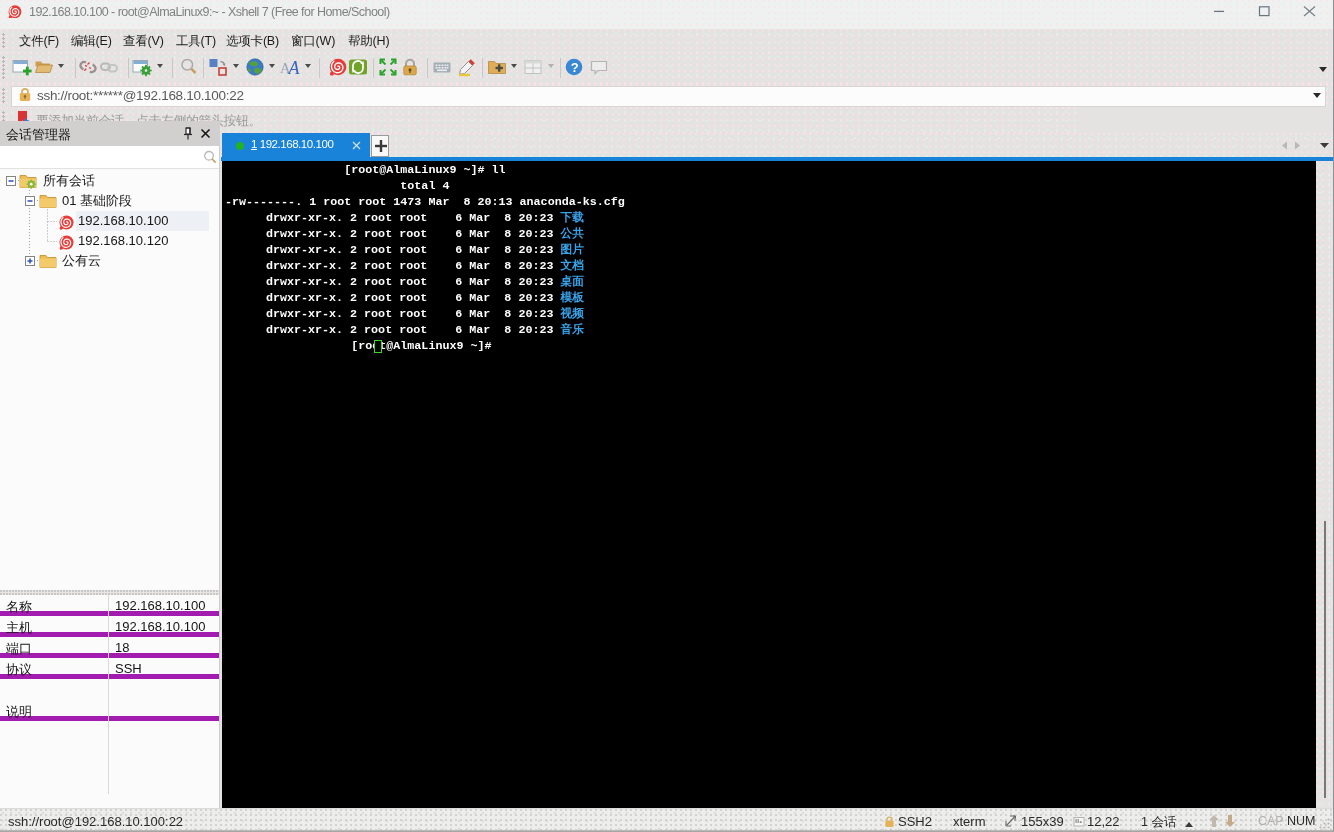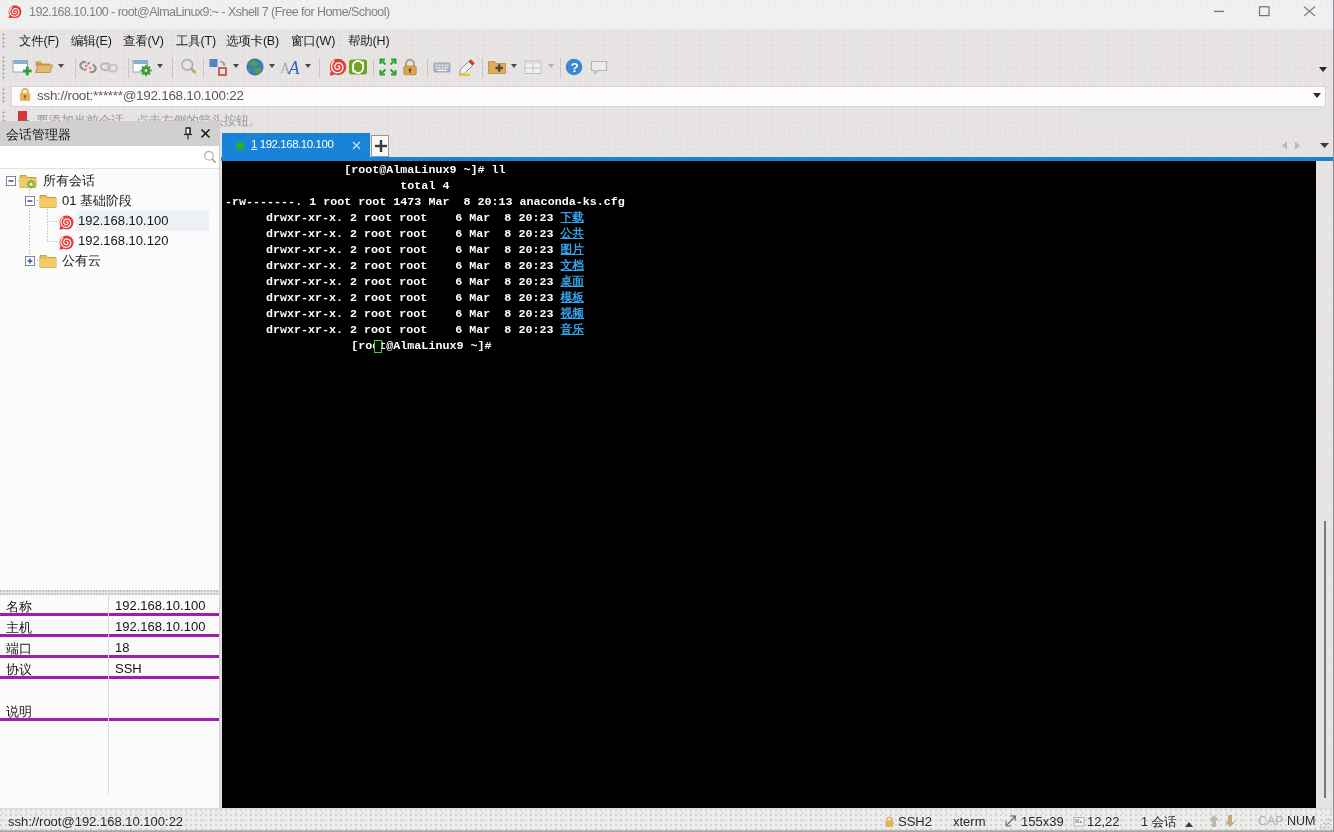--- a/index.html
+++ b/index.html
@@ -38,34 +38,34 @@
   #lpanel { left:0; top:121px; width:220px; height:721px; background:#fbfbfb; border-right:1px solid #d0cecc;text-align:center; }
   #lp-head { position:absolute; left:0; top:0; width:220px; height:25px; background:#d2d0cf; }
   #lp-head .t { position:absolute; left:6px; top:5px; font-size:13px; color:#141414; }
   #lp-search { position:absolute; left:0; top:25px; width:219px; height:23px; background:#fff; border-bottom:1px solid #e4e2e0; }
   #tree { position:absolute; left:0; top:48px; width:219px; height:160px; font-size:13px; color:#161616; }
   .trow { position:absolute; height:20px; line-height:20px; }
   
   #ptable { position:absolute; left:0; top:0; width:219px; height:675px; }
   #psplit { position:absolute; left:0; top:469px; width:219px; height:5px; background:#e9e7e5;
     background-image:radial-gradient(circle at 1px 1px, #c9c7c5 .8px, transparent 1px); background-size:3px 3px; }
-  .prow { position:absolute; left:0; width:219px; height:21px; border-bottom:3px solid #a21caf; }
+  .prow { position:absolute; left:0; width:219px; height:21px; border-bottom:5px solid #a21caf; }
   .prow .k { position:absolute; left:6px; top:3px; font-size:13px; color:#141414; }
   .prow .v { position:absolute; left:115px; top:3px; font-size:13px; color:#141414; }
   #pvline { position:absolute; left:108px; width:1px; background:#dcdad8; }
   
   #tabbar { left:221px; top:133px; width:1113px; height:24px; }
   #tab1 { position:absolute; left:1px; top:0px; width:148px; height:24px; background:#1883d8; }
   #tab1 .lbl { position:absolute; left:29px; top:5px; font-size:11.5px; letter-spacing:-0.45px; color:#fff; }
   #plusbtn { position:absolute; left:150px; top:2px; width:18px; height:22px; background:#f8f8f8; border:1px solid #9a9a9a; }
   #blueline { left:221px; top:157px; width:1113px; height:4px; background:#1883d8; }
   
   #term { left:222px; top:161px; width:1094px; height:647px; background:#000;text-align:center; }
   #termtext { position:absolute; left:3px; top:1px; font-family:"Liberation Mono",monospace; font-weight:bold; font-size:11.7px; line-height:16px; white-space:pre; color:#fff; }
-  #termtext .d { color:#38a2e8;text-decoration:underline; }
+  #termtext .d { color:#38a2e8; }
   #scrollbar { left:1316px; top:161px; width:18px; height:647px; }
   
   #statusbar { left:0; top:808px; width:1334px; height:24px; border-top:1px solid #dddbd9;
     background-color:#ededec !important;
     background-image:radial-gradient(circle at 1px 1px, rgba(165,165,165,.38) .8px, transparent 1px),
       radial-gradient(circle at 1px 1px, rgba(180,180,180,.3) .8px, transparent 1px) !important;
     background-size:5px 5px, 8px 8px !important; background-position:0 0, 2px 3px !important; }
   #btmedge { left:0; top:829.5px; width:1334px; height:2.5px; background:linear-gradient(#c6c4c2,#9a9896); z-index:9; }
   #redge { left:1332.5px; top:0; width:1.5px; height:832px; background:#928e98; z-index:9; }
   #statusbar .s { position:absolute; top:5px; font-size:13px; color:#2a2a2a; }

